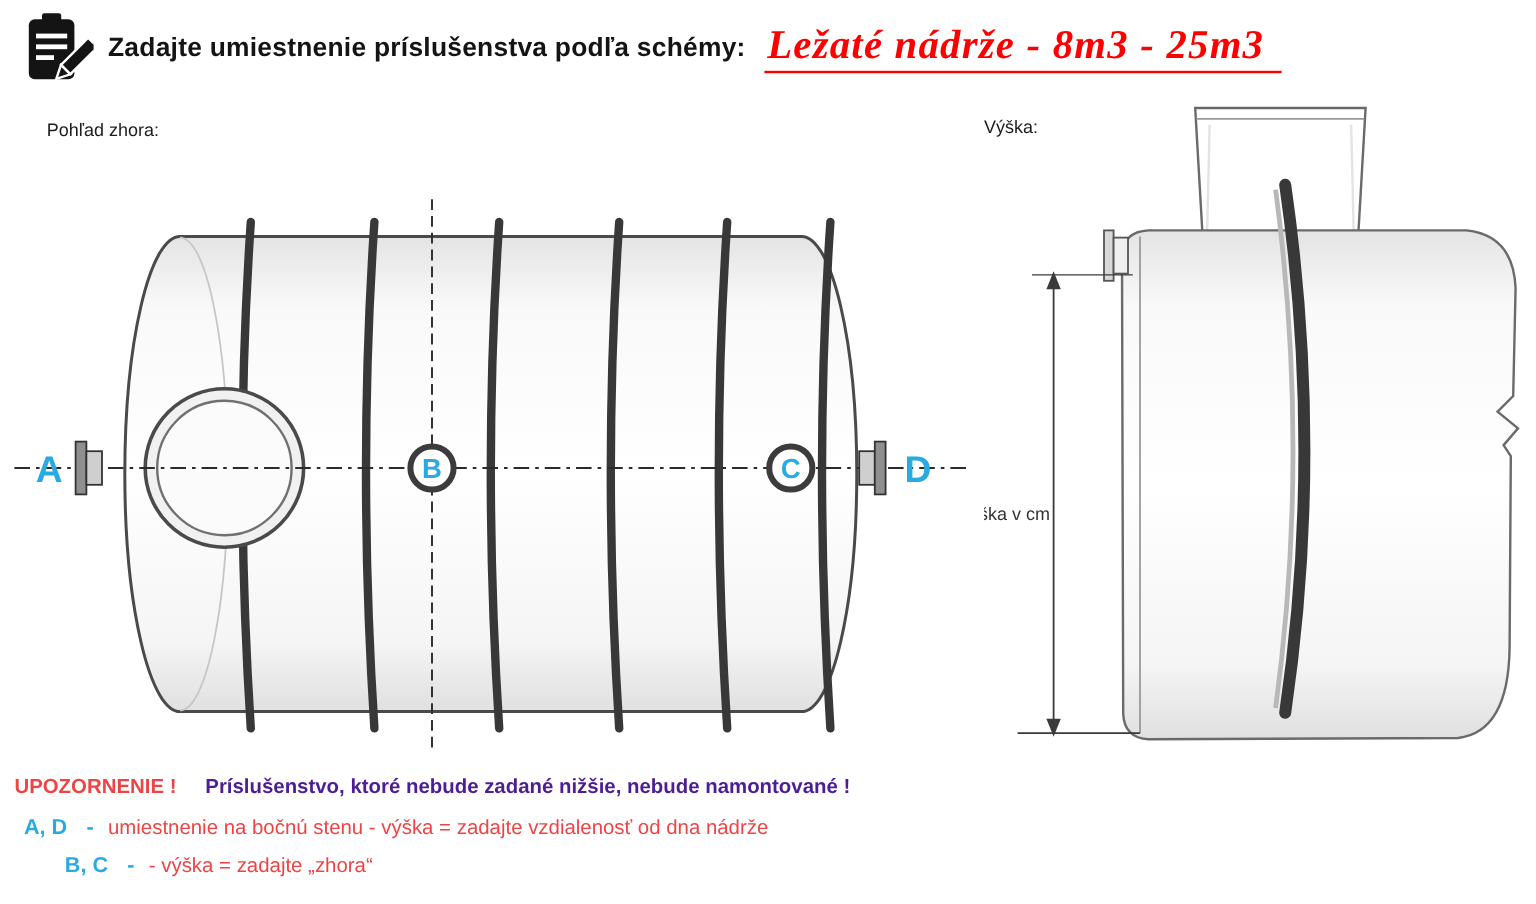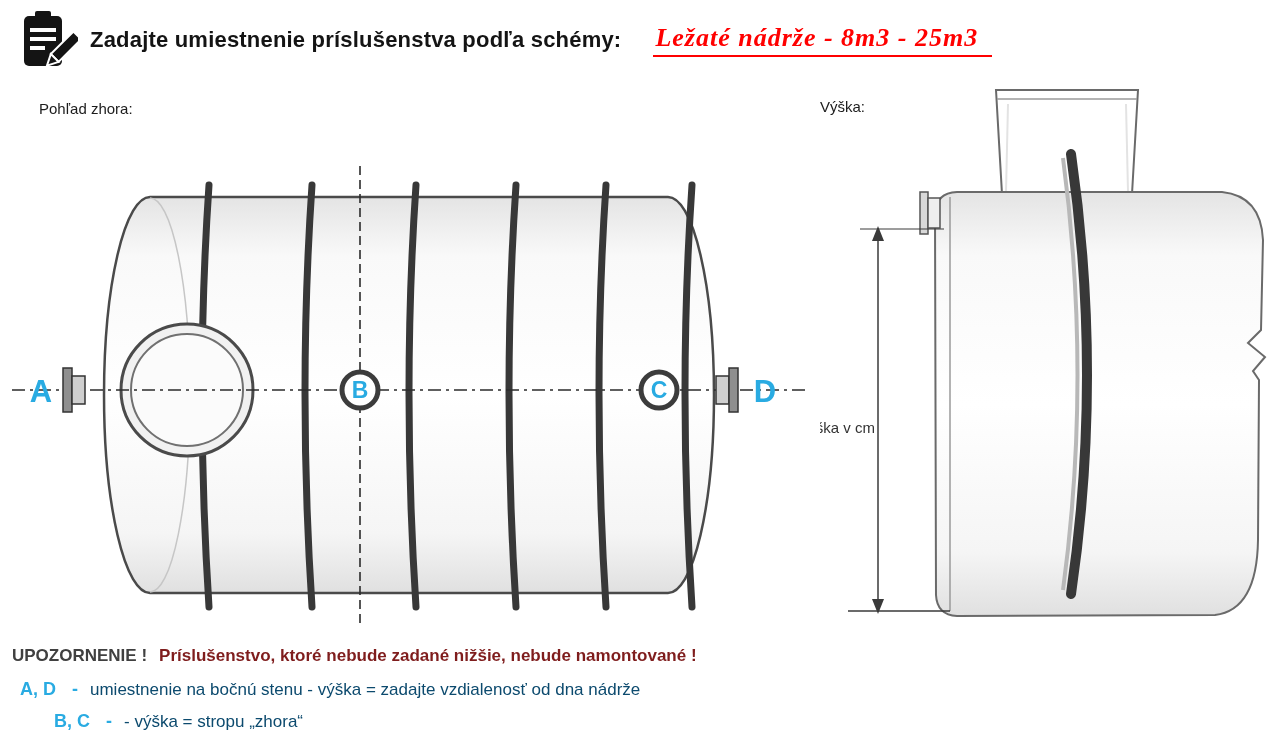--- a/index.html
+++ b/index.html
@@ -23,25 +23,25 @@
   .clipboard-icon { width: 64px; height: 64px; flex: 0 0 auto; }
   .page-title {
     margin-left: 12px;
     font-size: 22px;
     font-weight: 600;
     color: #141414;
     letter-spacing: 0.2px;
     white-space: nowrap;
   }
   .scheme-link {
-    margin-left: 32px;
+    margin-left: 16px;
     font-family: "Liberation Serif", serif;
     font-style: italic;
     font-weight: bold;
-    font-size: 26px;
+    font-size: 34px;
     color: #ff0000;
     text-decoration: none;
     border-bottom: 2px solid #ff0000;
     padding: 0 14px 2px 2px;
     letter-spacing: 1px;
     white-space: nowrap;
     cursor: pointer;
   }
 
   
@@ -73,22 +73,22 @@
   }
 
   
   .warning-row {
     position: absolute;
     left: 12px; top: 646px;
     font-size: 17px;
     font-weight: bold;
     white-space: nowrap;
   }
-  .warning-title { color: #404040; margin-right: 12px; }
-  .warning-text { color: #7f1d1d; }
+  .warning-title { color: #ef4444; margin-right: 24px; }
+  .warning-text { color: #4c1d95; }
 
   .legend-row {
     position: absolute;
     left: 20px;
     display: flex;
     align-items: baseline;
     font-size: 17px;
     white-space: nowrap;
   }
   .legend-row-1 { top: 679px; }
@@ -100,21 +100,21 @@
     font-weight: bold;
     font-size: 18px;
   }
   .lg-dash {
     display: inline-block;
     width: 18px;
     color: #29abe2;
     font-weight: bold;
     font-size: 18px;
   }
-  .lg-text { color: #0c4a6e; }
+  .lg-text { color: #ef4444; }
   .lg-text-fixed { display: inline-block; width: 232px; }
 </style>
 </head>
 <body>
 
 <div class="page">
 
   <div class="header">
     <svg class="clipboard-icon" viewBox="0 0 64 64" aria-hidden="true">
       <rect x="10" y="8" width="38" height="50" rx="5" fill="#141414"></rect>
@@ -222,16 +222,16 @@
   </div>
 
   <div class="legend-row legend-row-1">
     <span class="lg-markers">A, D</span>
     <span class="lg-dash">-</span>
     <span class="lg-text">umiestnenie na bočnú stenu - výška = zadajte vzdialenosť od dna nádrže</span>
   </div>
   <div class="legend-row legend-row-2">
     <span class="lg-markers">B, C</span>
     <span class="lg-dash">-</span>
-    <span class="lg-text">- výška = stropu „zhora“</span>
+    <span class="lg-text">- výška = zadajte „zhora“</span>
   </div>
 
 </div>
 
 </body></html>

